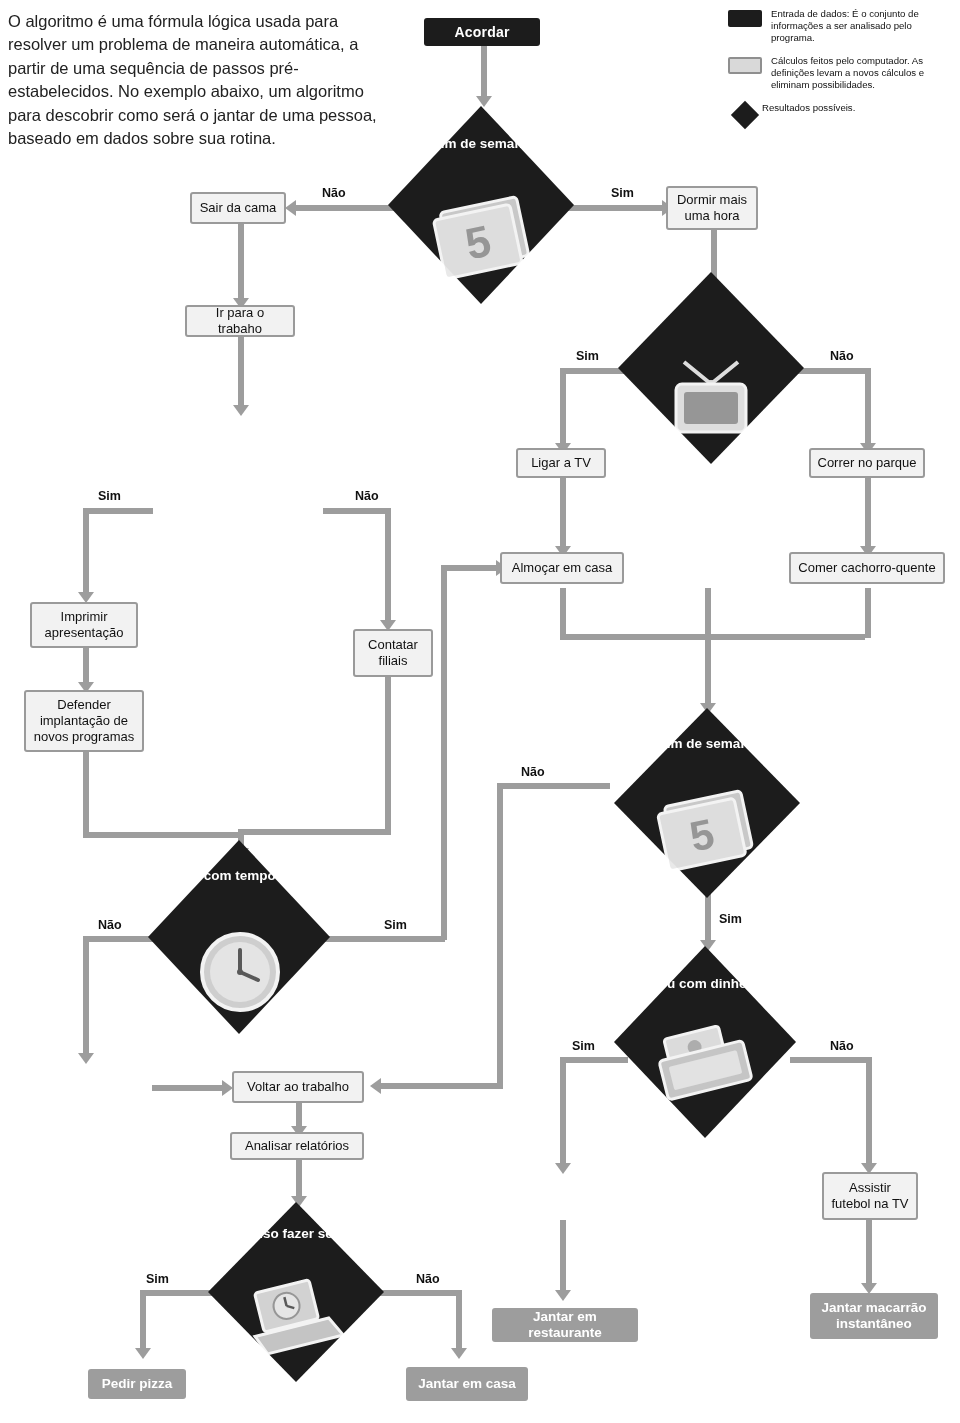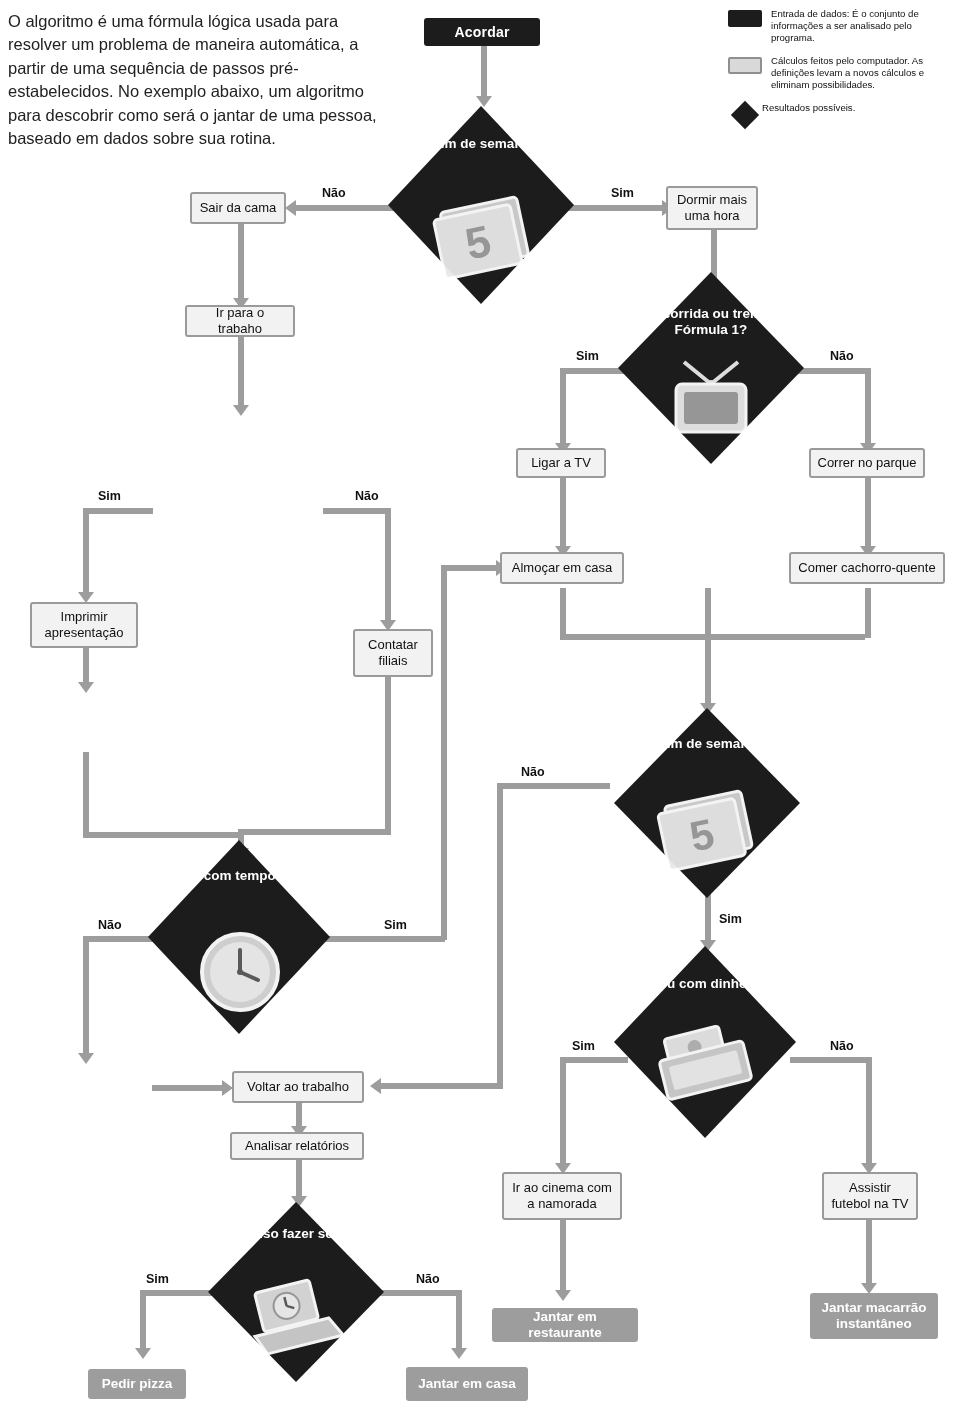--- a/index.html
+++ b/index.html
@@ -252,36 +252,36 @@
   <div class="node box" style="left:185px;top:305px;width:110px;height:32px;">Ir para o trabaho</div>
 
   <div class="diamond" style="left:618px;top:272px;width:186px;height:192px;">
     <div class="shape"></div>
     <svg class="pic ill" style="left:48px;top:82px;" width="90" height="86" viewBox="0 0 90 86">
       <path d="M45 30 L18 8 M45 30 L72 8" stroke="#e8e8e8" stroke-width="4" fill="none"></path>
       <circle cx="45" cy="30" r="4" fill="#e8e8e8"></circle>
       <rect x="10" y="30" width="70" height="48" rx="6" fill="#e8e8e8" stroke="#ffffff" stroke-width="3"></rect>
       <rect x="18" y="38" width="54" height="32" rx="3" fill="#9d9d9d"></rect>
     </svg>
-    <div class="dlabel" style="top:34px;">Tem corrida ou treino de Fórmula 1?</div>
   </div>
 
   <div class="node box" style="left:516px;top:448px;width:90px;height:30px;">Ligar a TV</div>
 
   <div class="node box" style="left:809px;top:448px;width:116px;height:30px;">Correr no parque</div>
 
 
   <div class="node box" style="left:500px;top:552px;width:124px;height:32px;">Almoçar em casa</div>
 
   <div class="node box" style="left:789px;top:552px;width:156px;height:32px;">Comer cachorro-quente</div>
 
   <div class="node box" style="left:30px;top:602px;width:108px;height:46px;">Imprimir apresentação</div>
 
   <div class="node box" style="left:353px;top:629px;width:80px;height:48px;">Contatar filiais</div>
 
+  <div class="node box" style="left:24px;top:690px;width:120px;height:62px;">Defender implantação de novos programas</div>
 
   <div class="diamond" style="left:614px;top:708px;width:186px;height:190px;">
     <div class="shape"></div>
     <svg class="pic ill" style="left:40px;top:80px;" width="110" height="84" viewBox="0 0 110 84">
       <g transform="rotate(-12 55 42)">
         <rect x="16" y="10" width="78" height="58" rx="4" fill="#d2d2d2" stroke="#ffffff" stroke-width="3"></rect>
         <rect x="8" y="16" width="78" height="58" rx="4" fill="#e8e8e8" stroke="#ffffff" stroke-width="3"></rect>
         <text x="47" y="60" font-family="Liberation Sans, sans-serif" font-size="42" font-weight="bold" fill="#9d9d9d" text-anchor="middle">5</text>
       </g>
     </svg>
@@ -310,21 +310,20 @@
       </g>
     </svg>
     <div class="dlabel" style="top:30px;">Estou com dinheiro?</div>
   </div>
 
 
   <div class="node box" style="left:232px;top:1071px;width:132px;height:32px;">Voltar ao trabalho</div>
 
   <div class="node box" style="left:230px;top:1132px;width:134px;height:28px;">Analisar relatórios</div>
 
-  <div class="node box" style="left:502px;top:1172px;width:120px;height:48px;">Ir ao cinema com a namorada</div>
 
   <div class="node box" style="left:822px;top:1172px;width:96px;height:48px;">Assistir futebol na TV</div>
 
   <div class="diamond" style="left:208px;top:1202px;width:176px;height:180px;">
     <div class="shape"></div>
     <svg class="pic ill" style="left:36px;top:74px;" width="104" height="86" viewBox="0 0 104 86">
       <g transform="rotate(-14 52 43)">
         <rect x="18" y="8" width="56" height="40" rx="3" fill="#dcdcdc" stroke="#ffffff" stroke-width="3"></rect>
         <circle cx="46" cy="28" r="13" fill="#f0f0f0" stroke="#9d9d9d" stroke-width="2"></circle>
         <path d="M46 28 L46 19 M46 28 L53 32" stroke="#5d5d5d" stroke-width="2.5" fill="none"></path>

